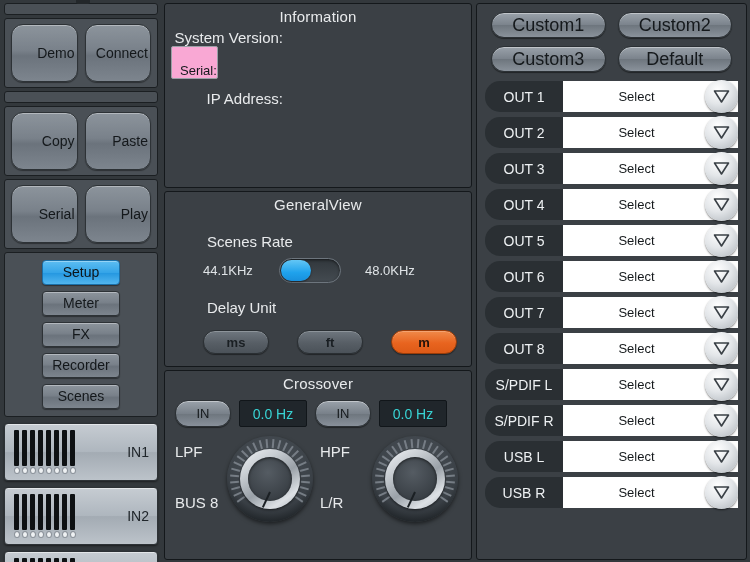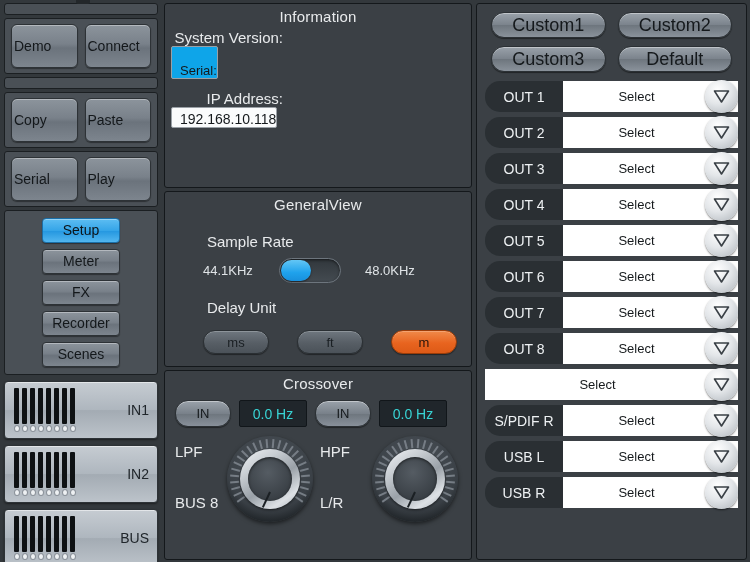--- a/index.html
+++ b/index.html
@@ -48,25 +48,25 @@
     padding: 5px 6px;
     display: flex; gap: 7px;
     justify-content: center;
     align-items: center;
   }
   .grp.empty { height: 35px; }
   .grp.tall { flex-direction: column; gap: 6px; padding: 7px 6px; }
   .btn3d {
     background: linear-gradient(to bottom, #8c949c 0%, #79818a 45%, #6b737c 55%, #7d858e 100%);
     border: 1px solid #2d3236;
-    border-radius: 6px;
+    border-radius: 12px;
     color: #14181b;
     font-size: 14px;
-    padding: 13px 2px;
-    text-align: left;
+    padding: 20px 2px;
+    text-align: right;
     flex: 1;
     min-width: 0;
     box-shadow: inset 0 1px 0 rgba(255,255,255,.35), 0 1px 1px rgba(0,0,0,.4);
     white-space: nowrap;
   }
   .navbtn {
     width: 78px;
     background: linear-gradient(to bottom, #8c949c 0%, #79818a 45%, #6b737c 55%, #7d858e 100%);
     border: 1px solid #2d3236;
     border-radius: 4px;
@@ -103,21 +103,21 @@
   .center-col {
     width: 312px; height: 562px;
     padding: 3px 2px 2px 2px;
     display: flex; flex-direction: column; gap: 3px;
   }
   .info-panel { height: 185px; position: relative; }
   .info-row { display: flex; align-items: flex-start; padding: 0 12px 0 6px; flex-direction: column; }
   .info-label { color: #e8eaec; font-size: 15px; width: 112px; text-align: right; padding-top: 2px; }
   .serial-box {
     flex: 1; height: 88px;
-    background: #0ea5e9;
+    background: #f9a8d4;
     border: 1px solid #9aa0a6;
     border-radius: 2px;
     color: #15191c; font-size: 13px;
     padding: 16px 0 0 8px;
   }
   .ip-row { margin-top: 9px; }
   .ip-box {
     flex: 1; height: 26px;
     background: #fafbfc;
     border: 1px solid #9aa0a6;
@@ -137,21 +137,21 @@
     margin: 0 10px;
     box-shadow: inset 0 1px 3px rgba(0,0,0,.6);
   }
   .toggle .knob {
     position: absolute; top: 1px; left: 1px;
     width: 30px; height: 21px; border-radius: 11px;
     background: linear-gradient(to bottom, #63c6f5, #1fa2ec 60%, #1890dc);
     box-shadow: 0 1px 2px rgba(0,0,0,.5);
   }
   .sr-txt.right { width: auto; padding-left: 14px; }
-  .du-row { display: flex; padding: 14px 14px 0 38px; gap: 28px; align-items: flex-end; }
+  .du-row { display: flex; padding: 14px 14px 0 38px; gap: 28px; align-items: flex-end; font-weight: bold; }
   .pill {
     width: 66px; height: 24px; border-radius: 12px;
     background: linear-gradient(to bottom, #6f777f, #575e65 55%, #4b5259);
     border: 1px solid #2a2f33;
     color: #1a1f23; font-size: 13px;
     display: flex; align-items: center; justify-content: center;
     box-shadow: inset 0 1px 0 rgba(255,255,255,.22), 0 1px 1px rgba(0,0,0,.45);
   }
   .pill.sel {
     background: linear-gradient(to bottom, #f08a4a, #e8641f 55%, #dd5a17);
@@ -411,27 +411,26 @@
   <div class="center-col">
 
     <div class="panel info-panel">
       <div class="panel-title">Information</div>
       <div class="info-row">
         <div class="info-label">System Version:</div>
         <div class="serial-box">Serial:</div>
       </div>
       <div class="info-row ip-row">
         <div class="info-label">IP Address:</div>
-        <div class="ip-box">192.168.10.118</div>
       </div>
     </div>
 
     <div class="panel gv-panel">
       <div class="panel-title">GeneralView</div>
-      <div class="gv-sub">Sample Rate</div>
+      <div class="gv-sub">Scenes Rate</div>
       <div class="sr-row">
         <div class="sr-txt">44.1KHz</div>
         <div class="toggle">
           <div class="knob"></div>
         </div>
         <div class="sr-txt right">48.0KHz</div>
       </div>
       <div class="gv-sub" style="padding-top:16px">Delay Unit</div>
       <div class="du-row">
         <div class="pill">ms</div>
@@ -606,20 +605,21 @@
           <div class="out-row">
             <div class="out-tag">OUT 8</div>
             <div class="out-val">Select</div>
             <div class="out-arrow">
               <svg width="17" height="15" viewBox="0 0 17 15">
                 <polygon points="1.5,2 15.5,2 8.5,13" fill="none" stroke="#3a4046" stroke-width="1.6" stroke-linejoin="round"></polygon>
               </svg>
             </div>
           </div>
           <div class="out-row">
+            <div class="out-tag">S/PDIF L</div>
             <div class="out-val">Select</div>
             <div class="out-arrow">
               <svg width="17" height="15" viewBox="0 0 17 15">
                 <polygon points="1.5,2 15.5,2 8.5,13" fill="none" stroke="#3a4046" stroke-width="1.6" stroke-linejoin="round"></polygon>
               </svg>
             </div>
           </div>
           <div class="out-row">
             <div class="out-tag">S/PDIF R</div>
             <div class="out-val">Select</div>

